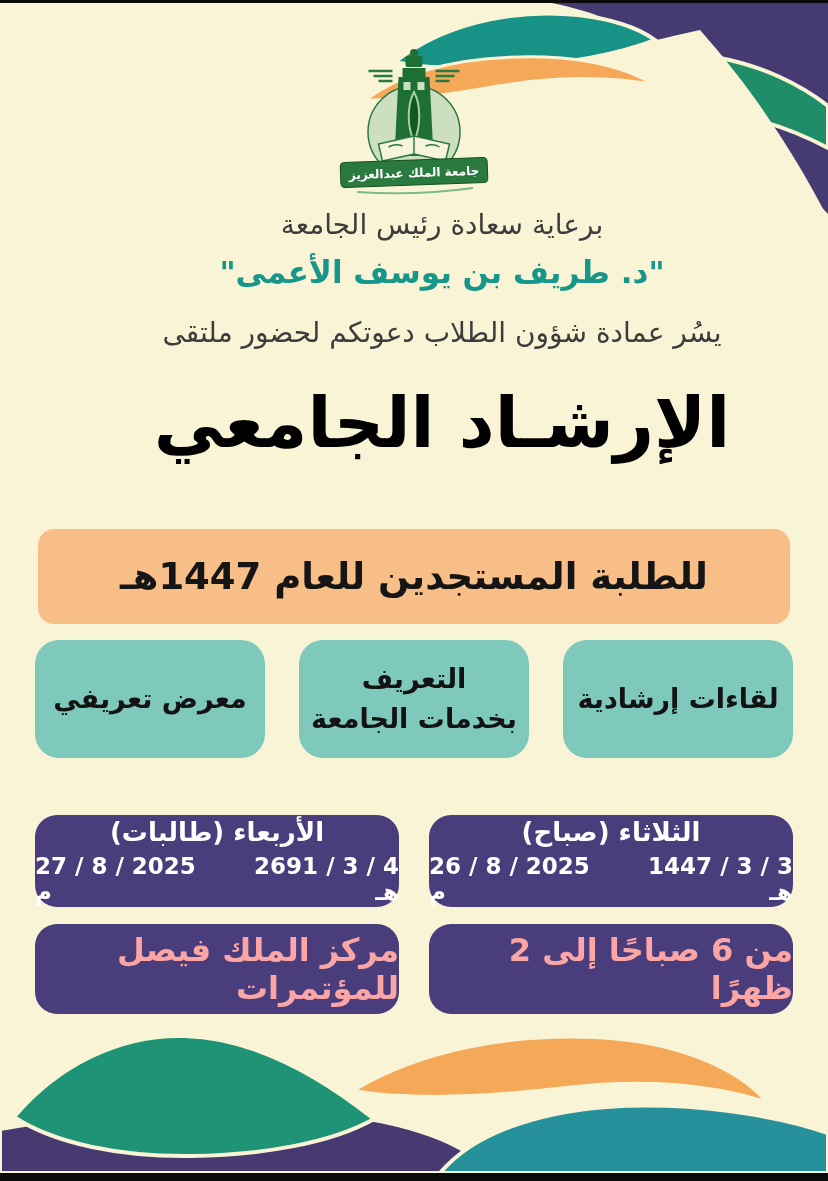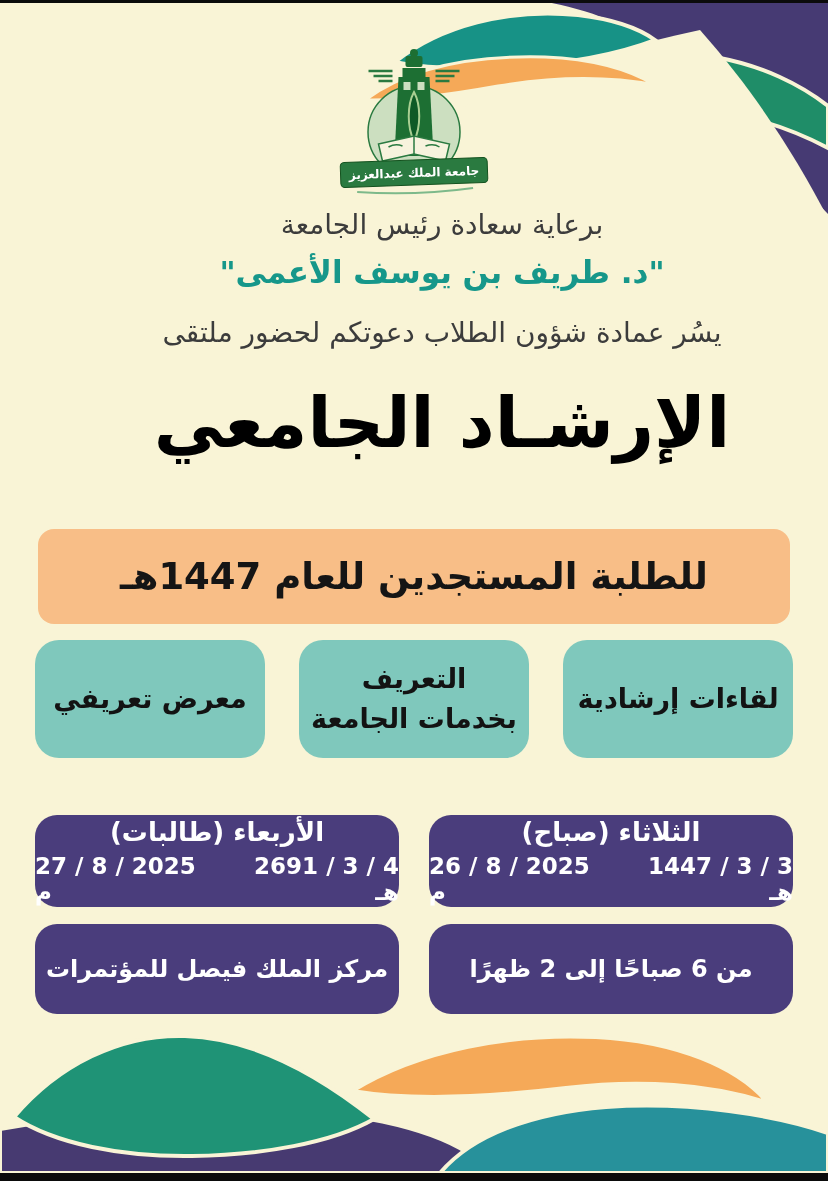--- a/index.html
+++ b/index.html
@@ -37,23 +37,23 @@
   #sessions{top:815px;height:92px;gap:30px;}
   .session-box{
     flex:1;background:#4a3d7c;border-radius:22px;color:#fff;
     display:flex;flex-direction:column;align-items:center;justify-content:center;
     gap:6px;
   }
   .session-day{font-size:26px;font-weight:bold;}
   .session-dates{display:flex;direction:rtl;gap:38px;font-size:23px;font-weight:bold;}
   #info-row{top:924px;height:90px;gap:30px;}
   .info-box{
-    flex:1;background:#4a3d7c;border-radius:22px;color:#ffffff;
+    flex:1;background:#4a3d7c;border-radius:22px;color:#fca5a5;
     display:flex;align-items:center;justify-content:center;
-    font-size:24px;font-weight:bold;
+    font-size:32px;font-weight:bold;
   }
 </style>
 </head>
 <body>
 
 <div id="poster">
 
   <svg id="top-decor" class="decor" viewBox="0 0 828 218" preserveAspectRatio="none" aria-hidden="true">
     <path d="M535,0 H828 V214 C795,180 765,148 735,118 C708,90 688,66 658,46 C624,22 580,7 535,0 Z" fill="#463a73"></path>
     <path d="M520,97 C580,58 650,46 720,58 C762,66 800,84 828,106 L828,148 C772,118 705,104 642,106 C596,108 552,103 520,97 Z" fill="#1f8d68" stroke="#f9f4d6" stroke-width="4"></path>

